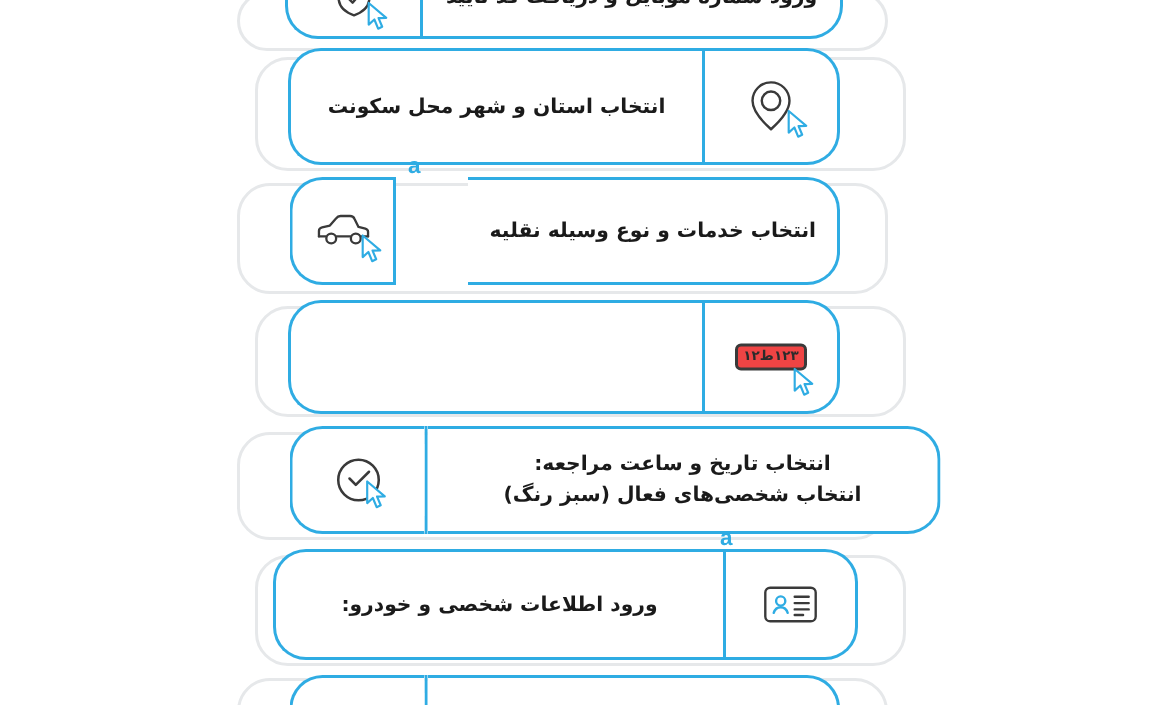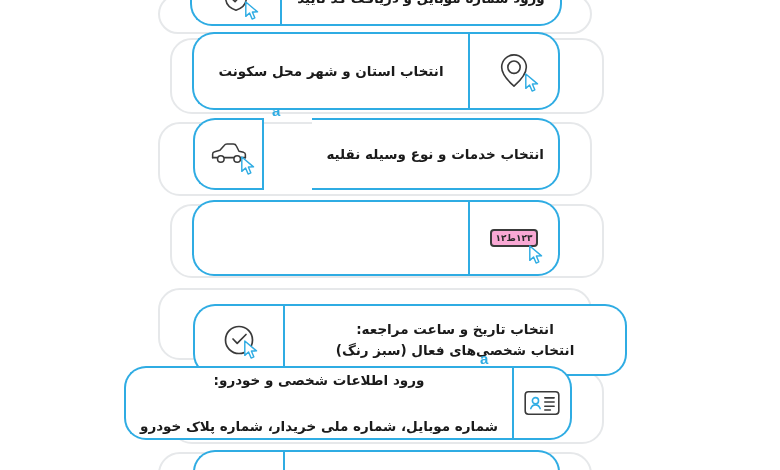--- a/index.html
+++ b/index.html
@@ -110,21 +110,21 @@
 
   
   .plate{
     border:2px solid #3a3a3a;
     border-radius:4px;
     padding:2px 4px 2px 4px;
     font-size:9px;
     font-weight:bold;
     color:#2b2b2b;
     letter-spacing:0.5px;
-    background:#f9a8d4;
+    background:#ef4444;
     white-space:nowrap;
     font-family:"DejaVu Sans",sans-serif;
   }
 
   .icon-wrap{
     position:relative;
     width:56px;height:44px;
     display:flex;align-items:center;justify-content:center;
   }
   .cursor{
@@ -212,21 +212,21 @@
         <svg class="cursor" viewBox="0 0 20 22" fill="#ffffff" stroke="#2FACE3" stroke-width="1.6" stroke-linejoin="round">
           <path d="M2 1 L2 17 L6.2 13.2 L9 20 L12 18.6 L9.3 12.2 L15 12 Z"></path>
         </svg>
       </span>
     </div>
     <div class="divider"></div>
     <div class="panel-text" style="flex:1;">
     </div>
   </div>
 
-  <div class="step iconleft" style="left:193px;top:284px;width:434px;height:72px;margin-top:20px;">
+  <div class="step iconleft" style="left:193px;top:284px;width:434px;height:72px;">
     <div class="panel-text" style="flex:1;">
       <div class="line">انتخاب تاریخ و ساعت مراجعه:</div>
       <div class="line">انتخاب شخصی‌های فعال (سبز رنگ)</div>
     </div>
     <div class="divider"></div>
     <div class="panel-icon" style="width:90px;">
       <span class="icon-wrap">
         <svg width="34" height="34" viewBox="0 0 34 34" fill="none" stroke="#3a3a3a" stroke-width="1.7" stroke-linecap="round" stroke-linejoin="round">
           <circle cx="17" cy="17" r="13.5"></circle>
           <path d="M11 16 l4.2 4.3 L24 11.5"></path>
@@ -247,21 +247,20 @@
           <rect x="2" y="3" width="36" height="24" rx="3.5"></rect>
           <circle cx="13" cy="12.5" r="3.3" stroke="#2FACE3"></circle>
           <path d="M8 21 c1-3 3.2-4 5-4 s4 1 5 4" stroke="#2FACE3"></path>
           <path d="M23 9.5 h10 M23 14 h10 M23 18.5 h10 M23 22.5 h6"></path>
         </svg>
       </span>
     </div>
     <div class="divider"></div>
     <div class="panel-text" style="flex:1;gap:25px;">
       <div class="line">ورود اطلاعات شخصی و خودرو:</div>
-      <div class="line">شماره موبایل، شماره ملی خریدار، شماره پلاک خودرو</div>
     </div>
   </div>
 
   <div class="step iconleft" style="left:193px;top:450px;width:367px;height:56px;">
     <div class="panel-text" style="flex:1;">
       <div class="line"></div>
     </div>
     <div class="divider"></div>
     <div class="panel-icon" style="width:90px;">
       <span class="icon-wrap">

